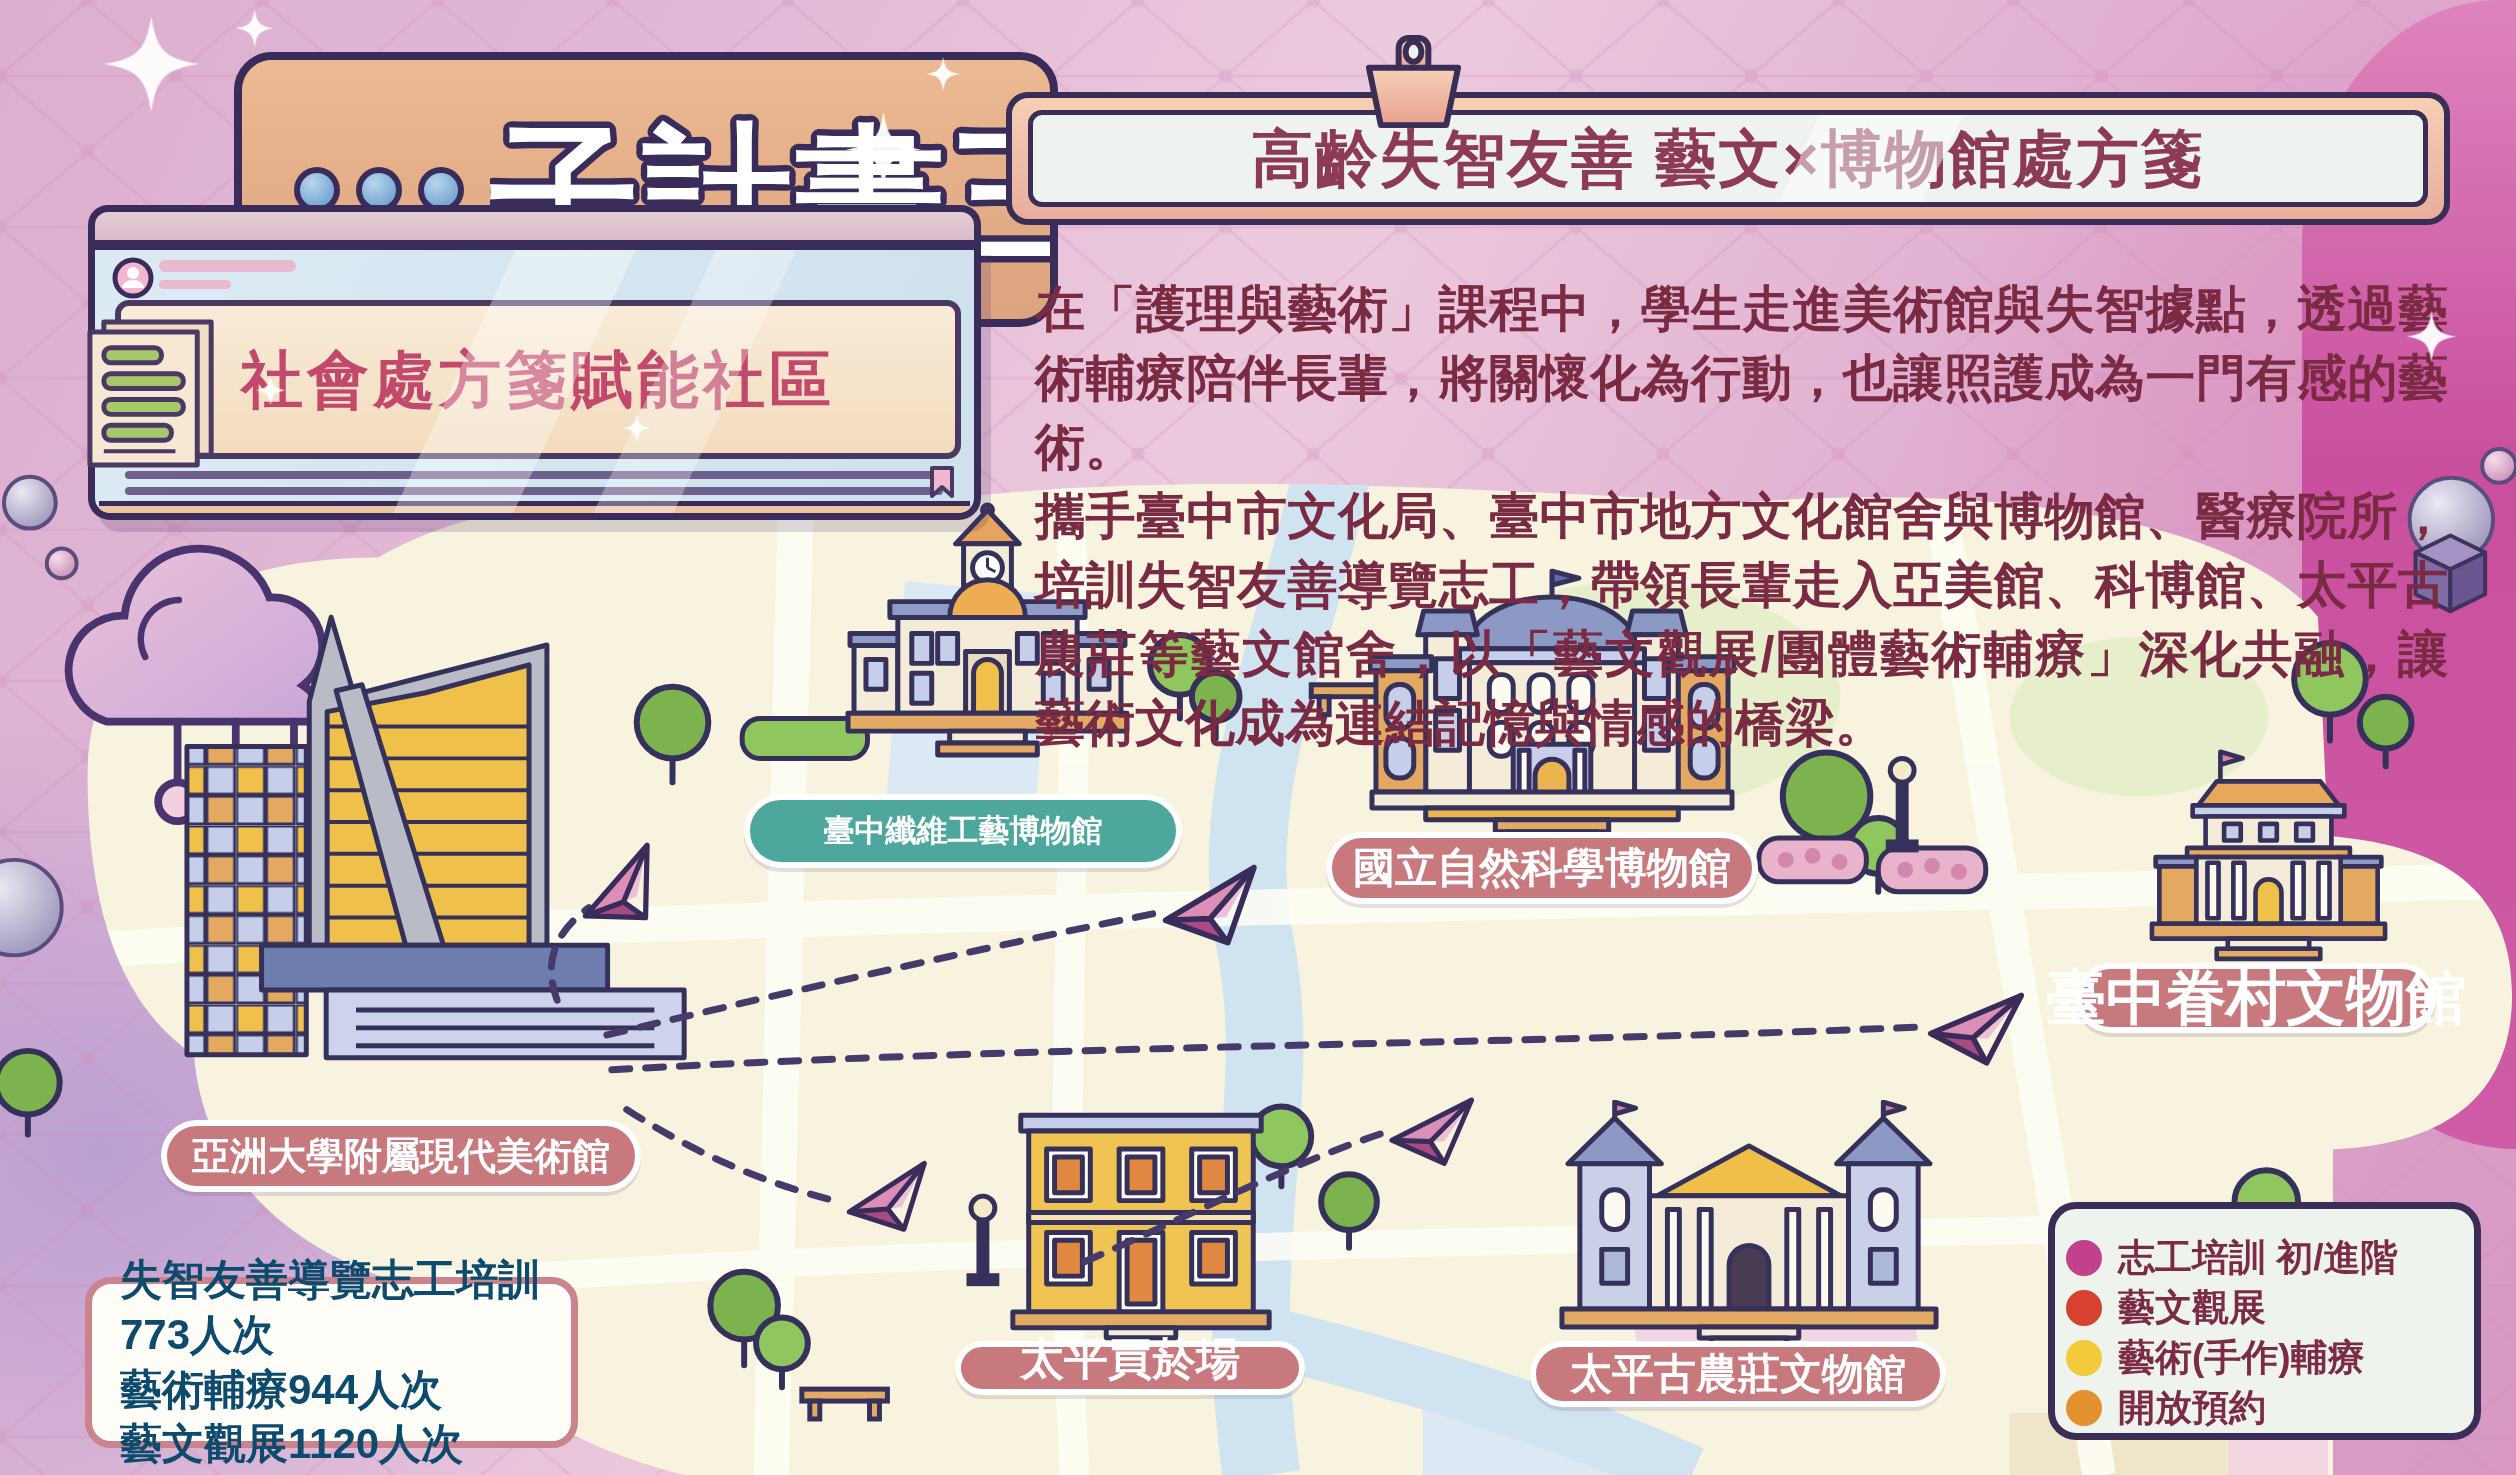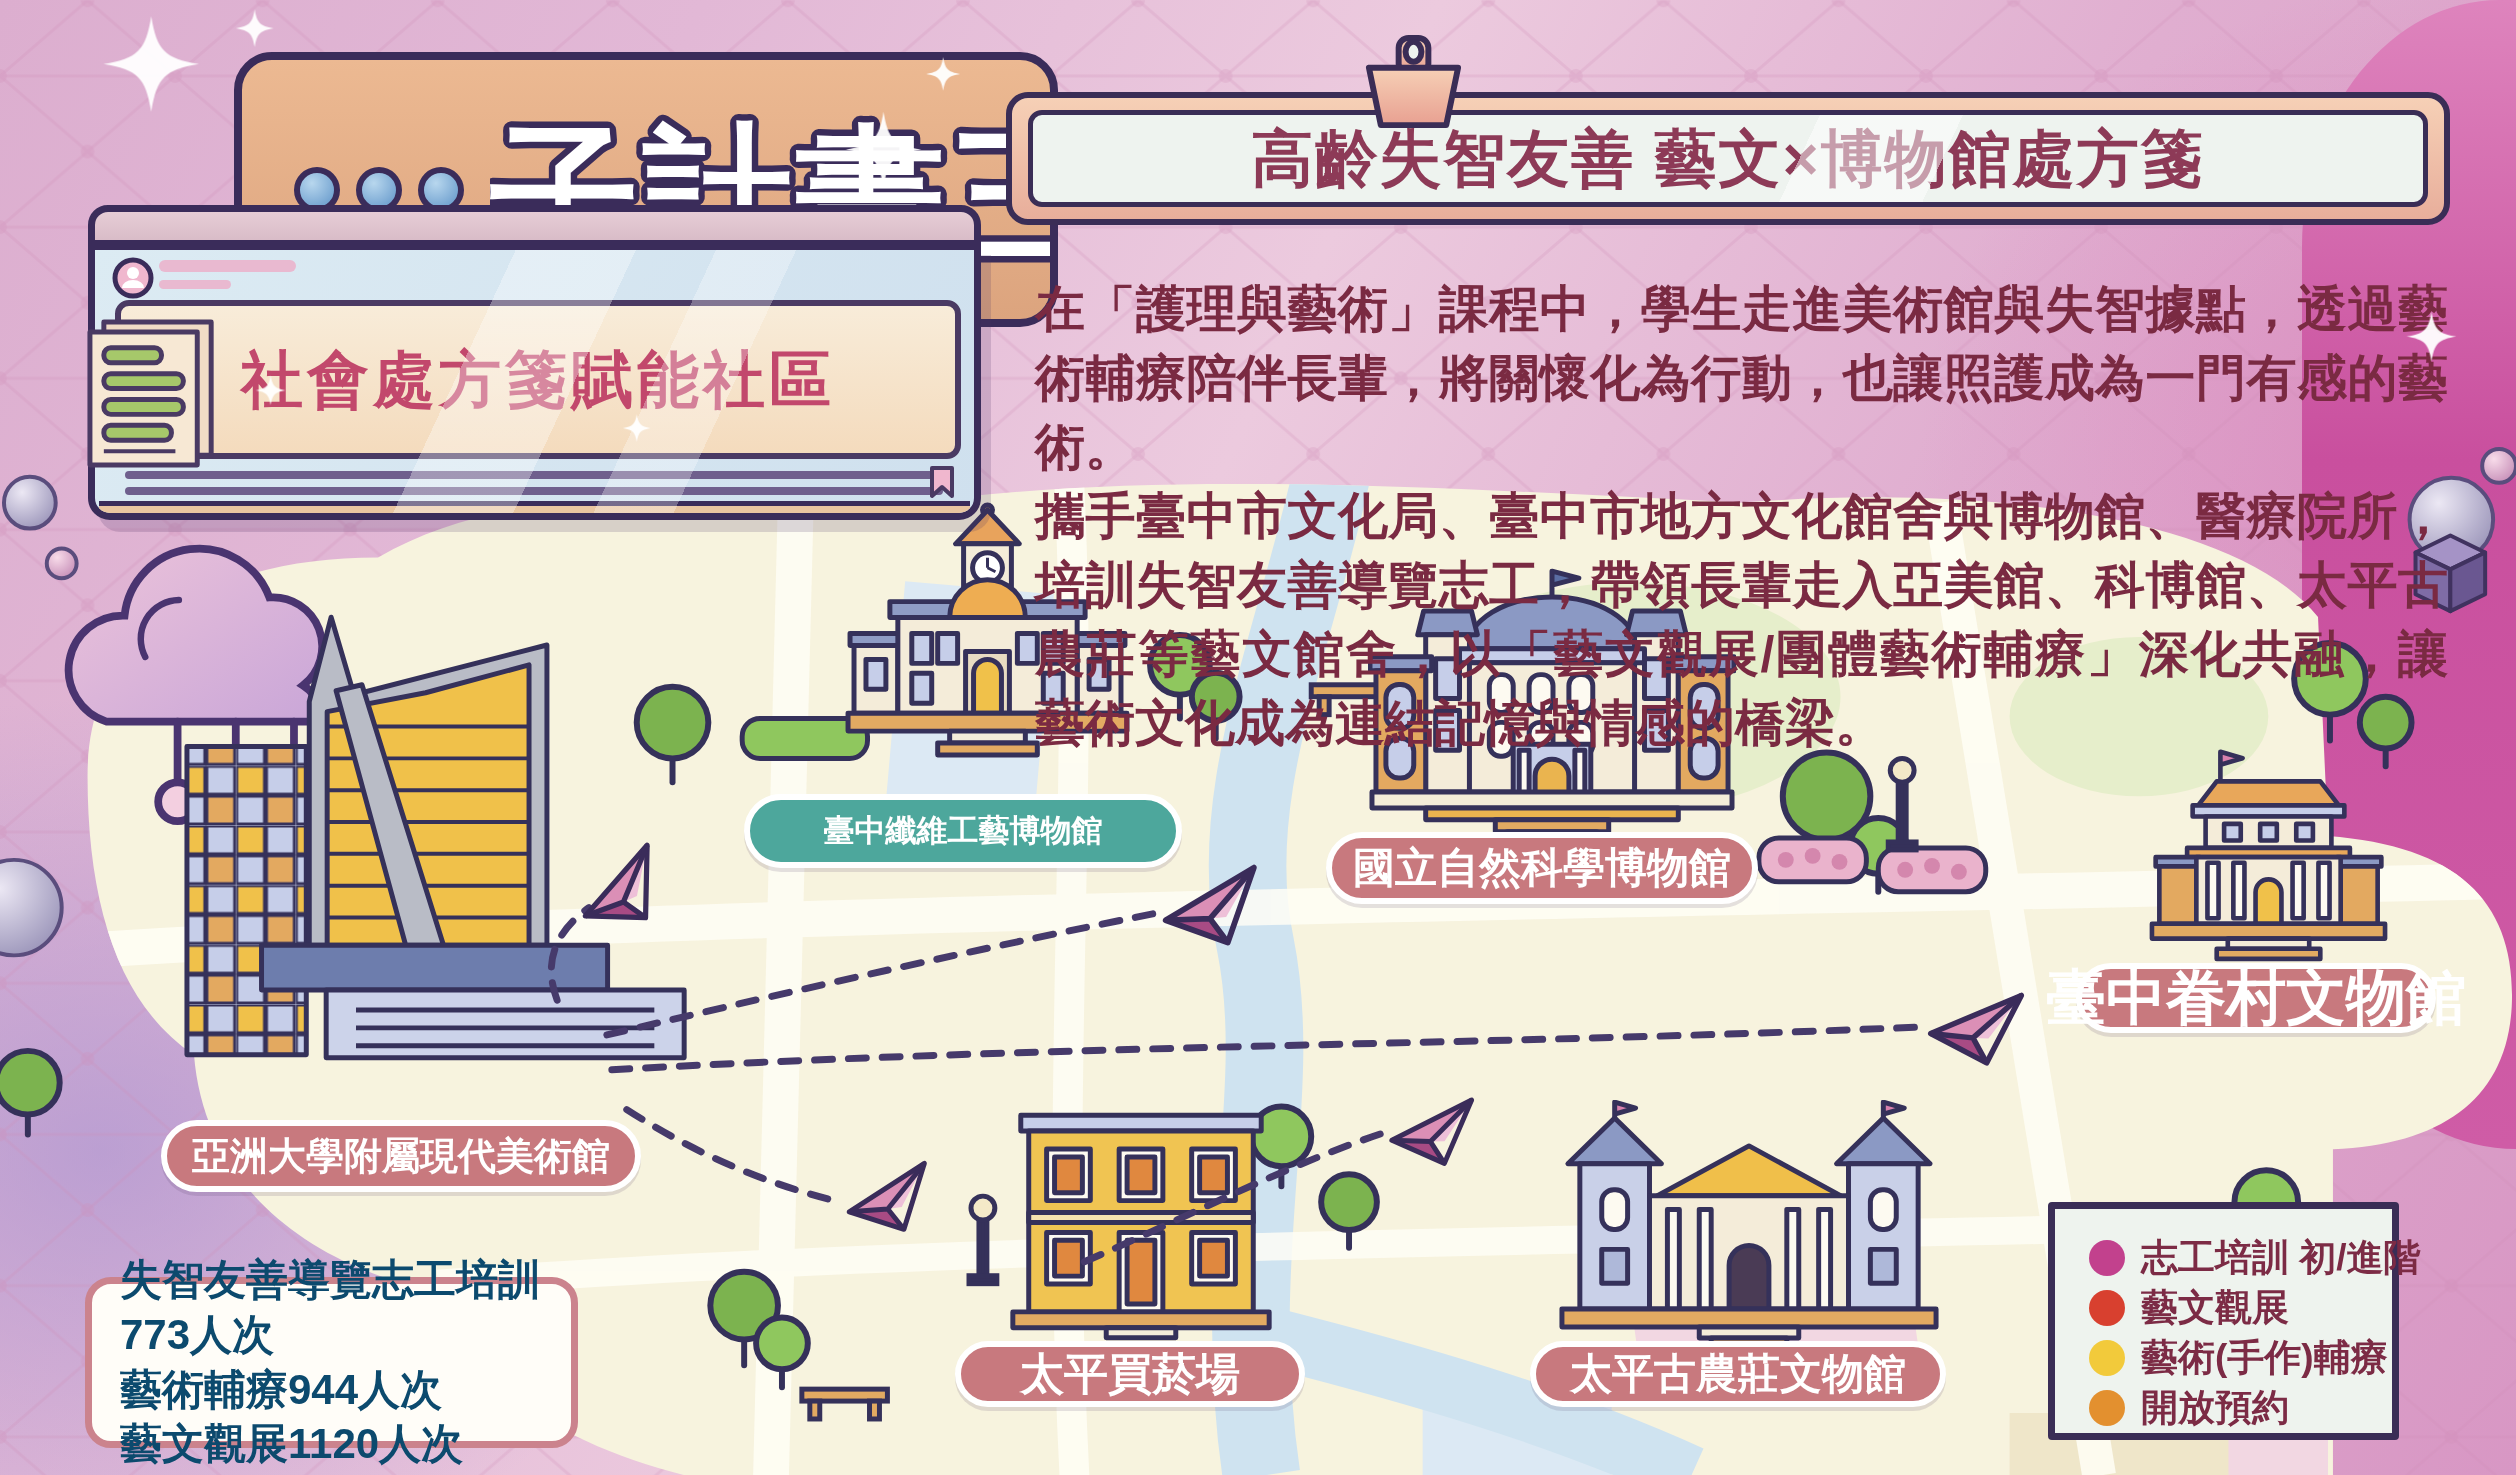--- a/index.html
+++ b/index.html
@@ -57,23 +57,23 @@
   .pill{position:absolute;display:flex;align-items:center;justify-content:center;color:#fff;
     font-weight:800;border:6px solid #fff;border-radius:60px;box-sizing:border-box;
     box-shadow:0 4px 0 rgba(80,60,100,.15);white-space:nowrap;z-index:30;}
   .pill.teal{background:#4da79c;}
   .pill.rose{background:#c8797e;}
   
   .stats{left:85px;top:1277px;width:493px;height:171px;box-sizing:border-box;
     background:#fffdf8;border:7px solid #cb838d;border-radius:26px;
     padding:20px 28px;display:flex;flex-direction:column;justify-content:center;z-index:40;}
   .stats div{font-size:42px;font-weight:800;color:#0c4a6e;line-height:1.3;}
-  .legend{left:2048px;top:1202px;width:351px;height:238px;box-sizing:border-box;
-    background:#eef3ee;border:7px solid #3a2d56;border-radius:4px;
-    padding:24px 34px;display:flex;flex-direction:column;justify-content:space-around;z-index:40;}
+  .legend{left:2048px;top:1202px;width:433px;height:238px;box-sizing:border-box;
+    background:#eef3ee;border:7px solid #3a2d56;border-radius:28px;
+    padding:24px 11px;display:flex;flex-direction:column;justify-content:space-around;z-index:40;}
   .legend .row{display:flex;align-items:center;gap:16px;}
   .legend .dot{width:36px;height:36px;border-radius:50%;flex:0 0 auto;}
   .legend .lbl{font-size:37px;font-weight:800;color:#7c2b45;white-space:nowrap;}
   .dot.c0{background:#c2418d;} .dot.c1{background:#d8402f;}
   .dot.c2{background:#f2ca3b;} .dot.c3{background:#e3902f;}
   svg{display:block;}
 </style>
 </head>
 <body>
 
@@ -459,21 +459,21 @@
     </div>
   <div class="pill rose" style="left:1326px;top:832px;width:432px;height:72px;font-size:42px;">
       <span>國立自然科學博物館</span>
     </div>
   <div class="pill rose" style="left:2076px;top:963px;width:360px;height:70px;font-size:60px;">
       <span>臺中眷村文物館</span>
     </div>
   <div class="pill rose" style="left:161px;top:1120px;width:480px;height:72px;font-size:38px;">
       <span>亞洲大學附屬現代美術館</span>
     </div>
-  <div class="pill rose" style="left:955px;top:1341px;width:350px;height:66px;font-size:44px;">
+  <div class="pill rose" style="left:955px;top:1341px;width:350px;height:54px;font-size:44px;align-items:flex-end;">
       <span>太平買菸場</span>
     </div>
   <div class="pill rose" style="left:1530px;top:1341px;width:416px;height:66px;font-size:42px;">
       <span>太平古農莊文物館</span>
     </div>
 
   <svg class="abs" style="left:318px;top:316px" width="109" height="90" viewBox="0 0 110 90">
     <polygon points="10,6 96,6 10,80" fill="#dca47e" stroke="#3a2c5a" stroke-width="8" stroke-linejoin="round"></polygon>
   </svg>
   <div class="abs banner">

